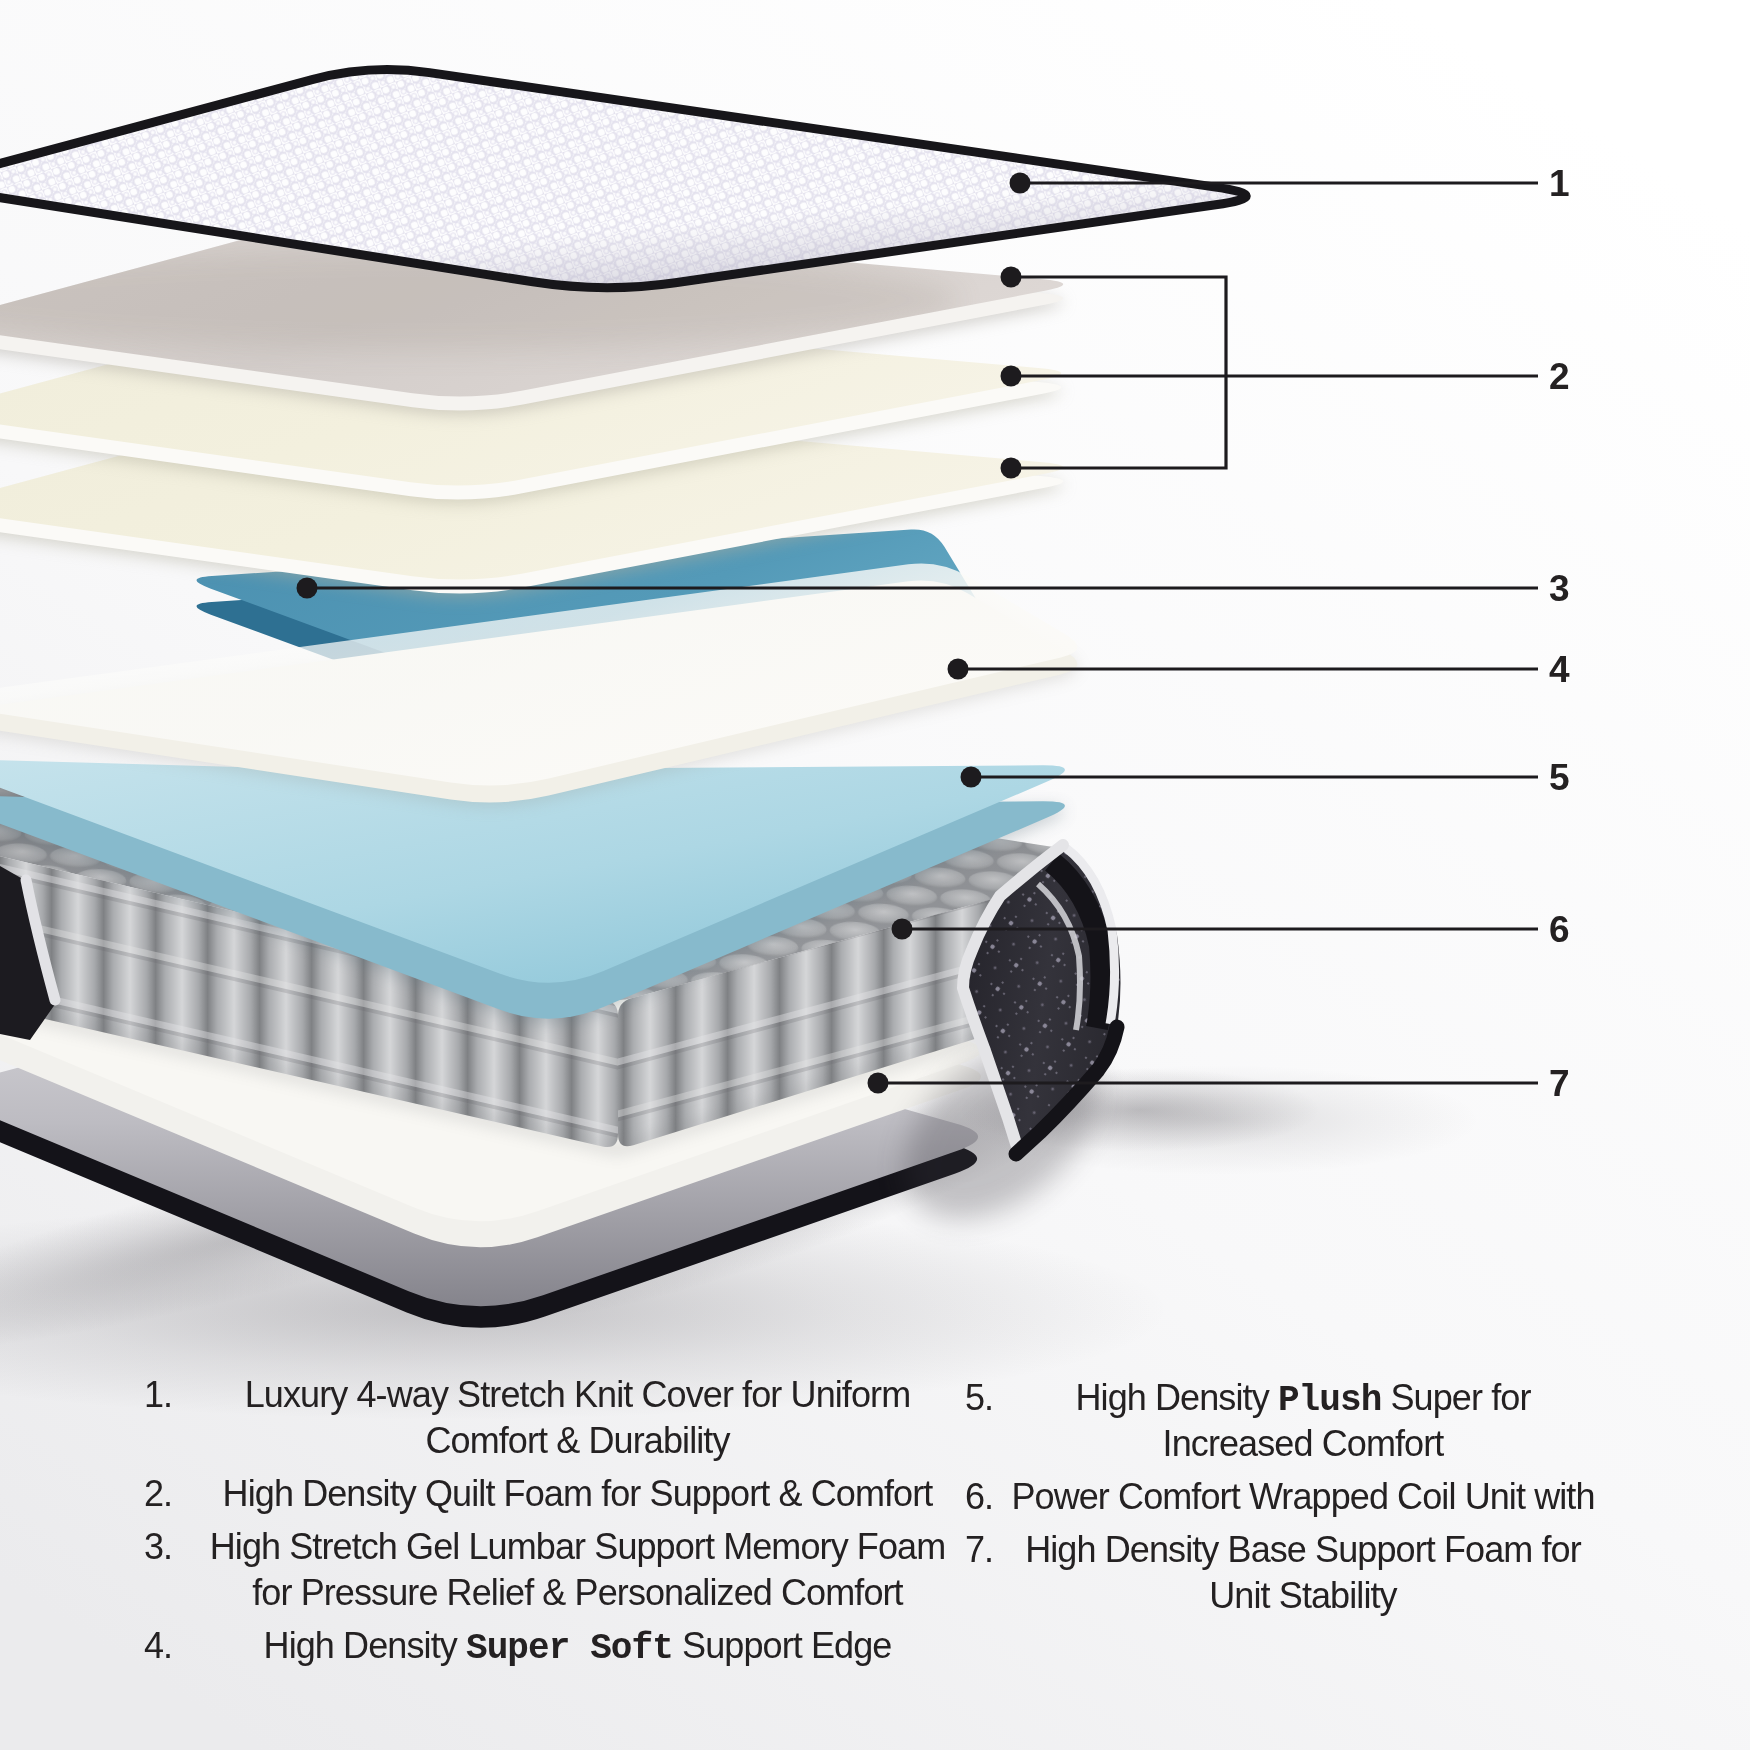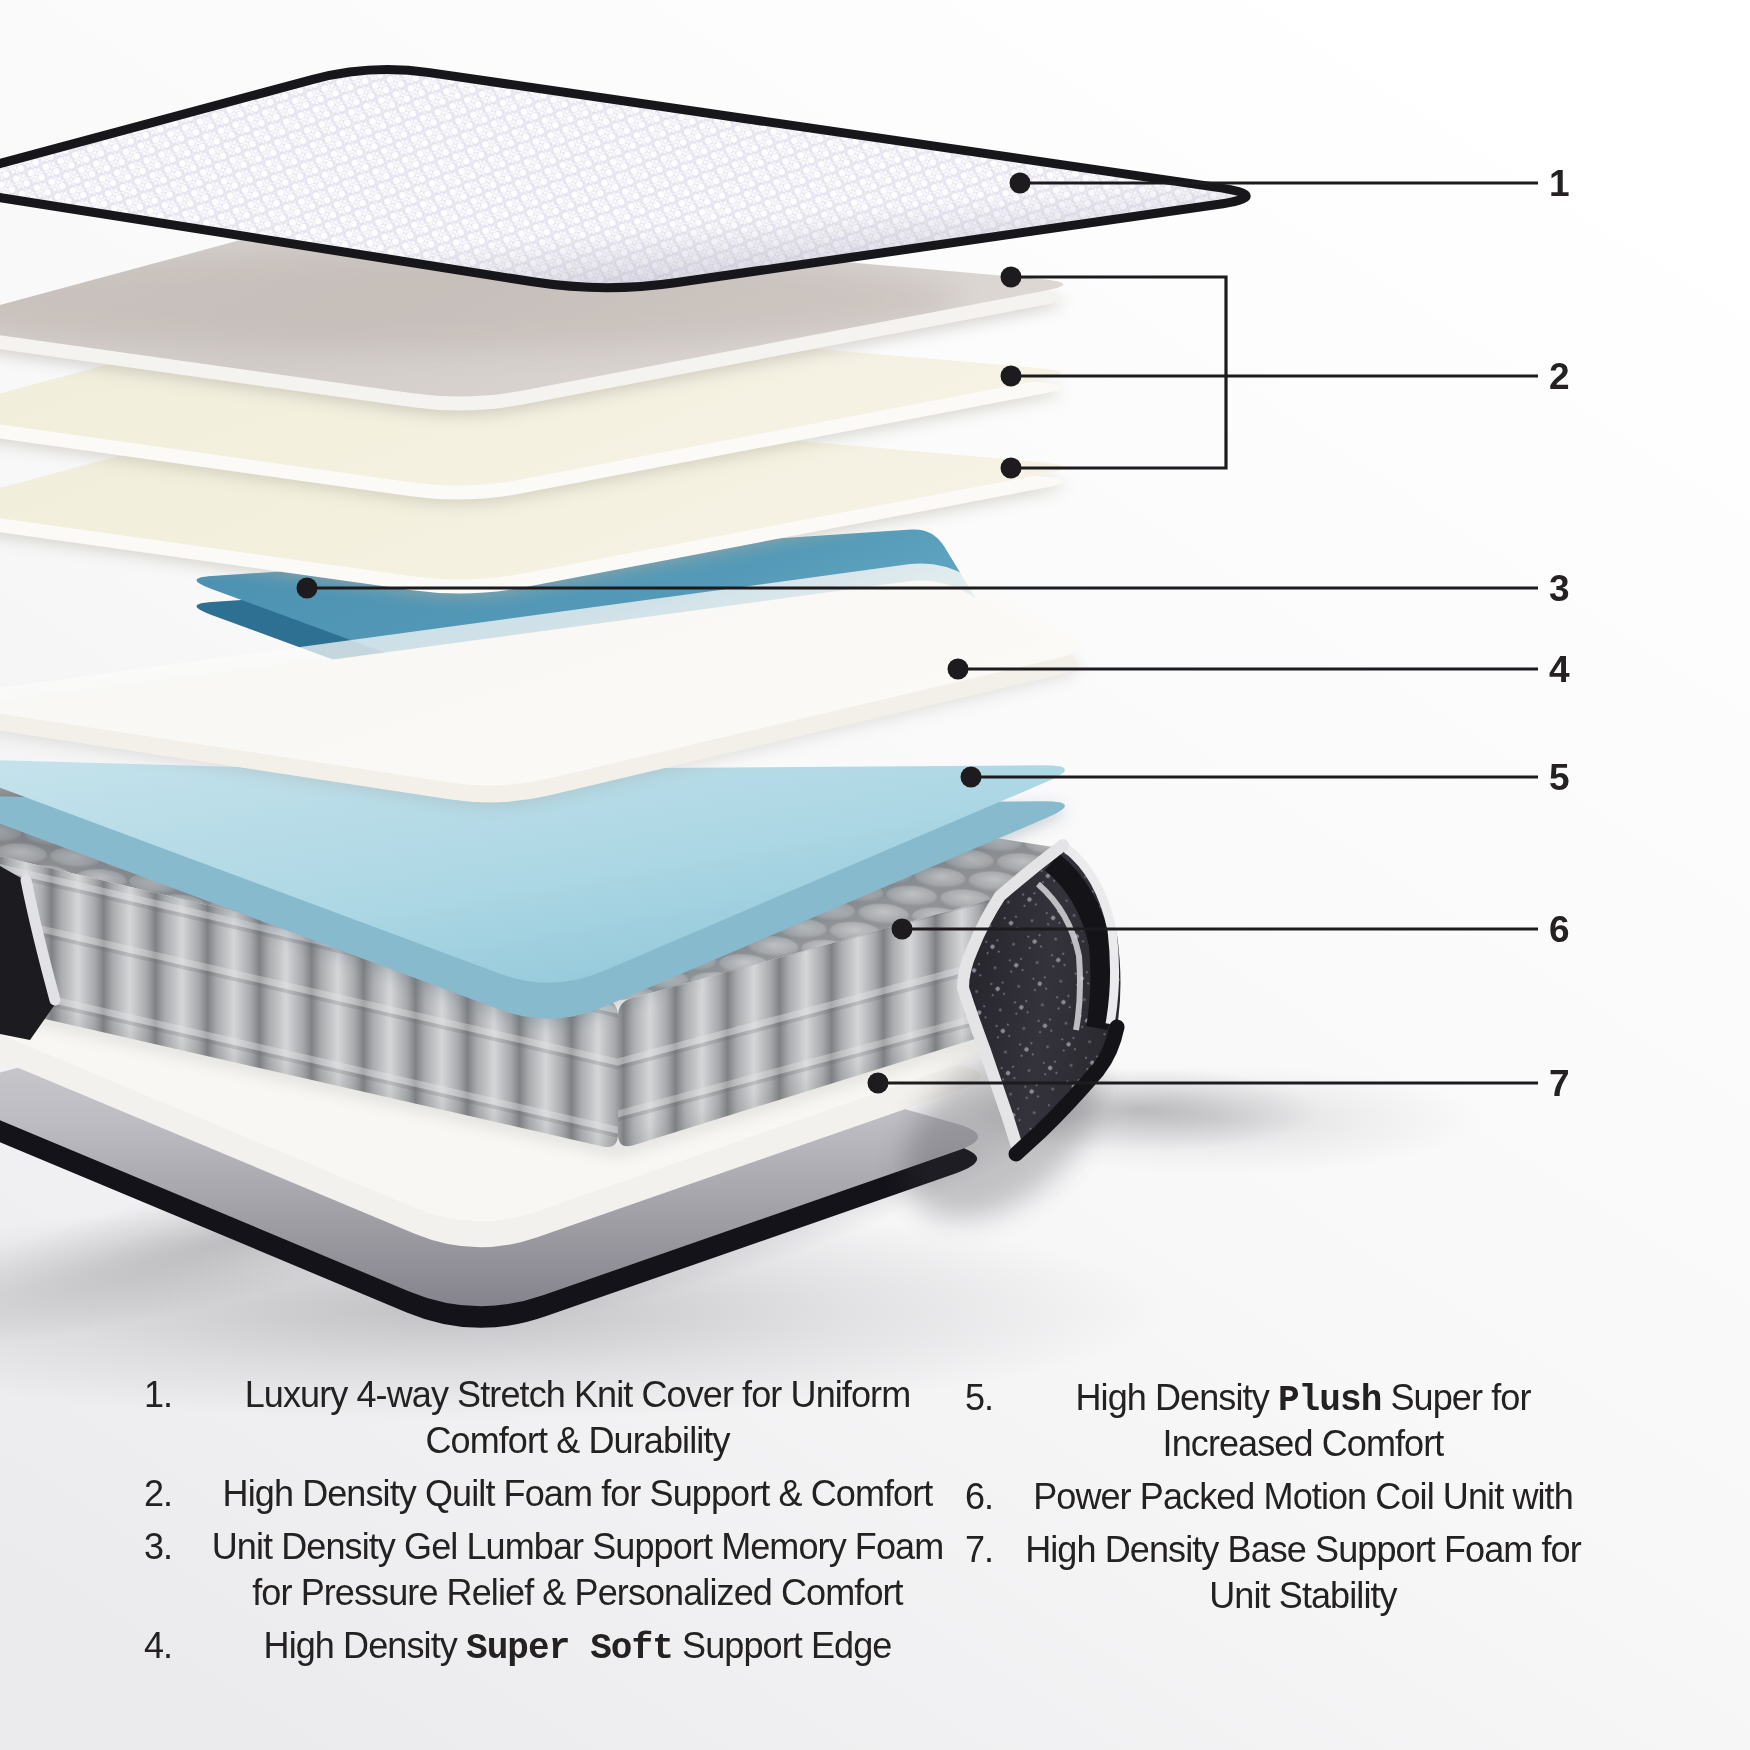--- a/index.html
+++ b/index.html
@@ -299,21 +299,21 @@
       </div>
       <div class="item">
         <span class="num">2.</span>
         <div class="rows">
         <div class="row"><span>High Density Quilt Foam for Support &amp; Comfort</span><b></b><span></span></div>
         </div>
       </div>
       <div class="item">
         <span class="num">3.</span>
         <div class="rows">
-        <div class="row"><span>Unit Density Gel Lumbar Support Memory Foam</span><b></b><span></span></div>
+        <div class="row"><span>High Stretch Gel Lumbar Support Memory Foam</span><b></b><span></span></div>
         <div class="row"><span>for Pressure Relief &amp; Personalized Comfort</span><b></b><span></span></div>
         </div>
       </div>
       <div class="item">
         <span class="num">4.</span>
         <div class="rows">
         <div class="row"><span>High Density </span><b>Super Soft</b><span> Support Edge</span></div>
         </div>
       </div>
 </div>
@@ -321,21 +321,21 @@
       <div class="item">
         <span class="num">5.</span>
         <div class="rows">
         <div class="row"><span>High Density </span><b>Plush</b><span> Super for</span></div>
         <div class="row"><span>Increased Comfort</span><b></b><span></span></div>
         </div>
       </div>
       <div class="item">
         <span class="num">6.</span>
         <div class="rows">
-        <div class="row"><span>Power Packed Motion Coil Unit with</span><b></b><span></span></div>
+        <div class="row"><span>Power Comfort Wrapped Coil Unit with</span><b></b><span></span></div>
         </div>
       </div>
       <div class="item">
         <span class="num">7.</span>
         <div class="rows">
         <div class="row"><span>High Density Base Support Foam for</span><b></b><span></span></div>
         <div class="row"><span>Unit Stability</span><b></b><span></span></div>
         </div>
       </div>
 </div>

